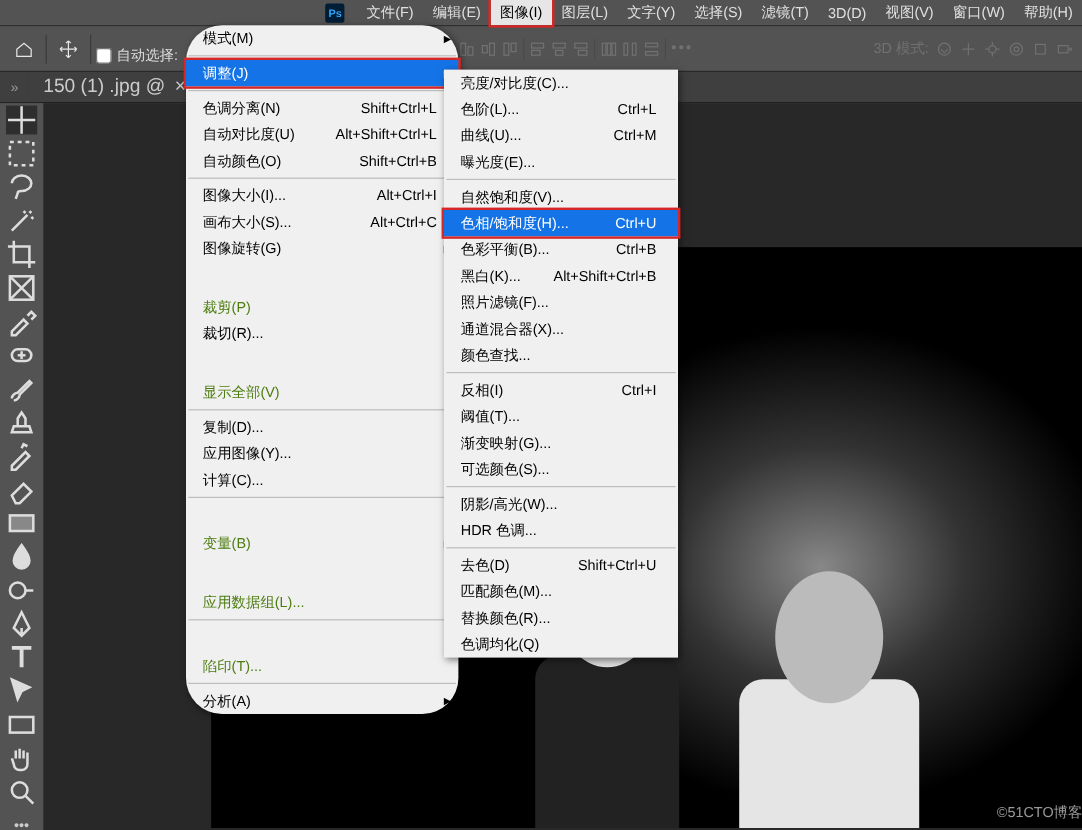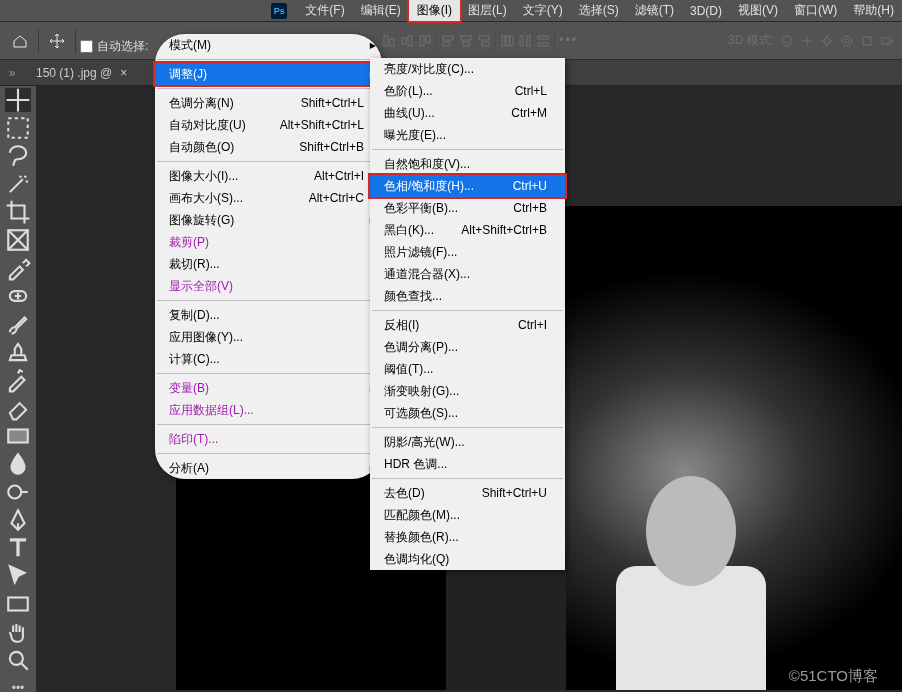--- a/index.html
+++ b/index.html
@@ -11,43 +11,43 @@
   .hi-red { outline:2px solid #d62626; }
   .optionbar { height:38px; background:#535353; display:flex; align-items:center; border-bottom:1px solid #2a2a2a; padding-left:6px; gap:4px;}
   .opt-btn { width:28px; height:28px; display:flex; align-items:center; justify-content:center; color:#ccc;}
   .opt-sep { width:1px; height:24px; background:#3a3a3a;}
   .opt-check { display:flex; align-items:center; gap:4px; color:#ddd;margin-top:12px;}
   .opt-check input { background:#3a3a3a;}
   .opt-disabled { opacity:0.35; display:flex; gap:4px; margin-left:6px;}
   .opt-group { display:flex; gap:4px; align-items:center;}
   .tabbar { height:26px; background:#3f3f3f; display:flex; align-items:stretch; border-bottom:1px solid #222;}
   .tab-pin { width:24px; display:flex; align-items:center; justify-content:center; background:#3f3f3f; color:#999;}
-  .doc-tab { display:flex; align-items:center; padding:0 12px; color:#ccc; font-size:12px; background:#3f3f3f;}
+  .doc-tab { display:flex; align-items:center; padding:0 12px; color:#ccc; font-size:16px; background:#3f3f3f;}
   .doc-tab span.close { margin-left:8px; color:#ccc;}
   .toolbox { position:absolute; left:0; top:86px; width:36px; background:#535353; display:flex; flex-direction:column; gap:4px; align-items:center; padding-top:2px;}
   .tool { width:26px; height:24px; display:flex; align-items:center; justify-content:center; color:#ddd; position:relative;}
   .tool.active { background:#2e2e2e;}
   .tool svg { stroke:#ddd; fill:none; stroke-width:1.3;}
   .canvas { position:absolute; left:36px; top:86px; right:0; bottom:0; background:#282828;}
   .photo { position:absolute; left:140px; top:120px; width:726px; height:484px; background:#0a0a0a; overflow:hidden;}
   .photo-scene { position:absolute; inset:0; background:radial-gradient(ellipse 300px 250px at 70% 55%, #888 0%, #333 40%, #000 80%);}
   .person { position:absolute; border-radius:50%;}
   .p-head1 { width:80px; height:100px; background:#ddd; left:290px; top:250px;}
   .p-body1 { width:120px; height:180px; background:#222; left:270px; top:340px; border-radius:20px;}
   .p-head2 { width:90px; height:110px; background:#bbb; left:470px; top:270px;}
   .p-body2 { width:150px; height:200px; background:#e5e5e5; left:440px; top:360px; border-radius:20px;}
   .dropdown { position:absolute; background:#f0f0f0; color:#000; box-shadow:2px 2px 6px rgba(0,0,0,0.5); font-size:12px; z-index:100;}
-  #image-menu { left:155px; top:34px; width:227px;border-radius:30px;}
+  #image-menu { left:155px; top:21px; width:227px;border-radius:30px;}
   #adjust-menu { left:370px; top:58px; width:195px;}
   .dd-item { display:flex; justify-content:space-between; align-items:center; height:22px; padding:0 18px 0 14px; position:relative;}
   .dd-item.highlight { background:#1473e6; color:#fff;}
-  .dd-item.disabled { color:#a21caf;}
+  .dd-item.disabled { color:#4d7c0f;margin-top:27px;}
   .dd-arrow::after { content:"▶"; font-size:8px; position:absolute; right:6px;}
   .dd-sep { height:1px; background:#bcbcbc; margin:3px 2px;}
-  .watermark { position:absolute; right:24px; bottom:6px; color:#9a9a9a; font-size:15px;}
+  .watermark { position:absolute; right:0; bottom:6px; color:#9a9a9a; font-size:12px;}
   .icon-sm { width:16px; height:16px;}
   .opt-3d { display:flex; align-items:center; gap:6px; color:#888; margin-left:auto; margin-right:8px; opacity:0.55;}
   .opt-3d svg { stroke:#888;}
 </style>
 </head>
 <body>
 
 <div class="menubar">
   <div class="ps-icon">Ps</div>
   <div class="menuitem">文件(F)</div>
@@ -398,23 +398,20 @@
     </div>
     <div class="dd-item">
       <span>颜色查找...</span>
     </div>
     <div class="dd-sep"></div>
     <div class="dd-item">
       <span>反相(I)</span>
       <span>Ctrl+I</span>
     </div>
     <div class="dd-item">
-      <span>色调分离(P)...</span>
-    </div>
-    <div class="dd-item">
       <span>阈值(T)...</span>
     </div>
     <div class="dd-item">
       <span>渐变映射(G)...</span>
     </div>
     <div class="dd-item">
       <span>可选颜色(S)...</span>
     </div>
     <div class="dd-sep"></div>
     <div class="dd-item">

